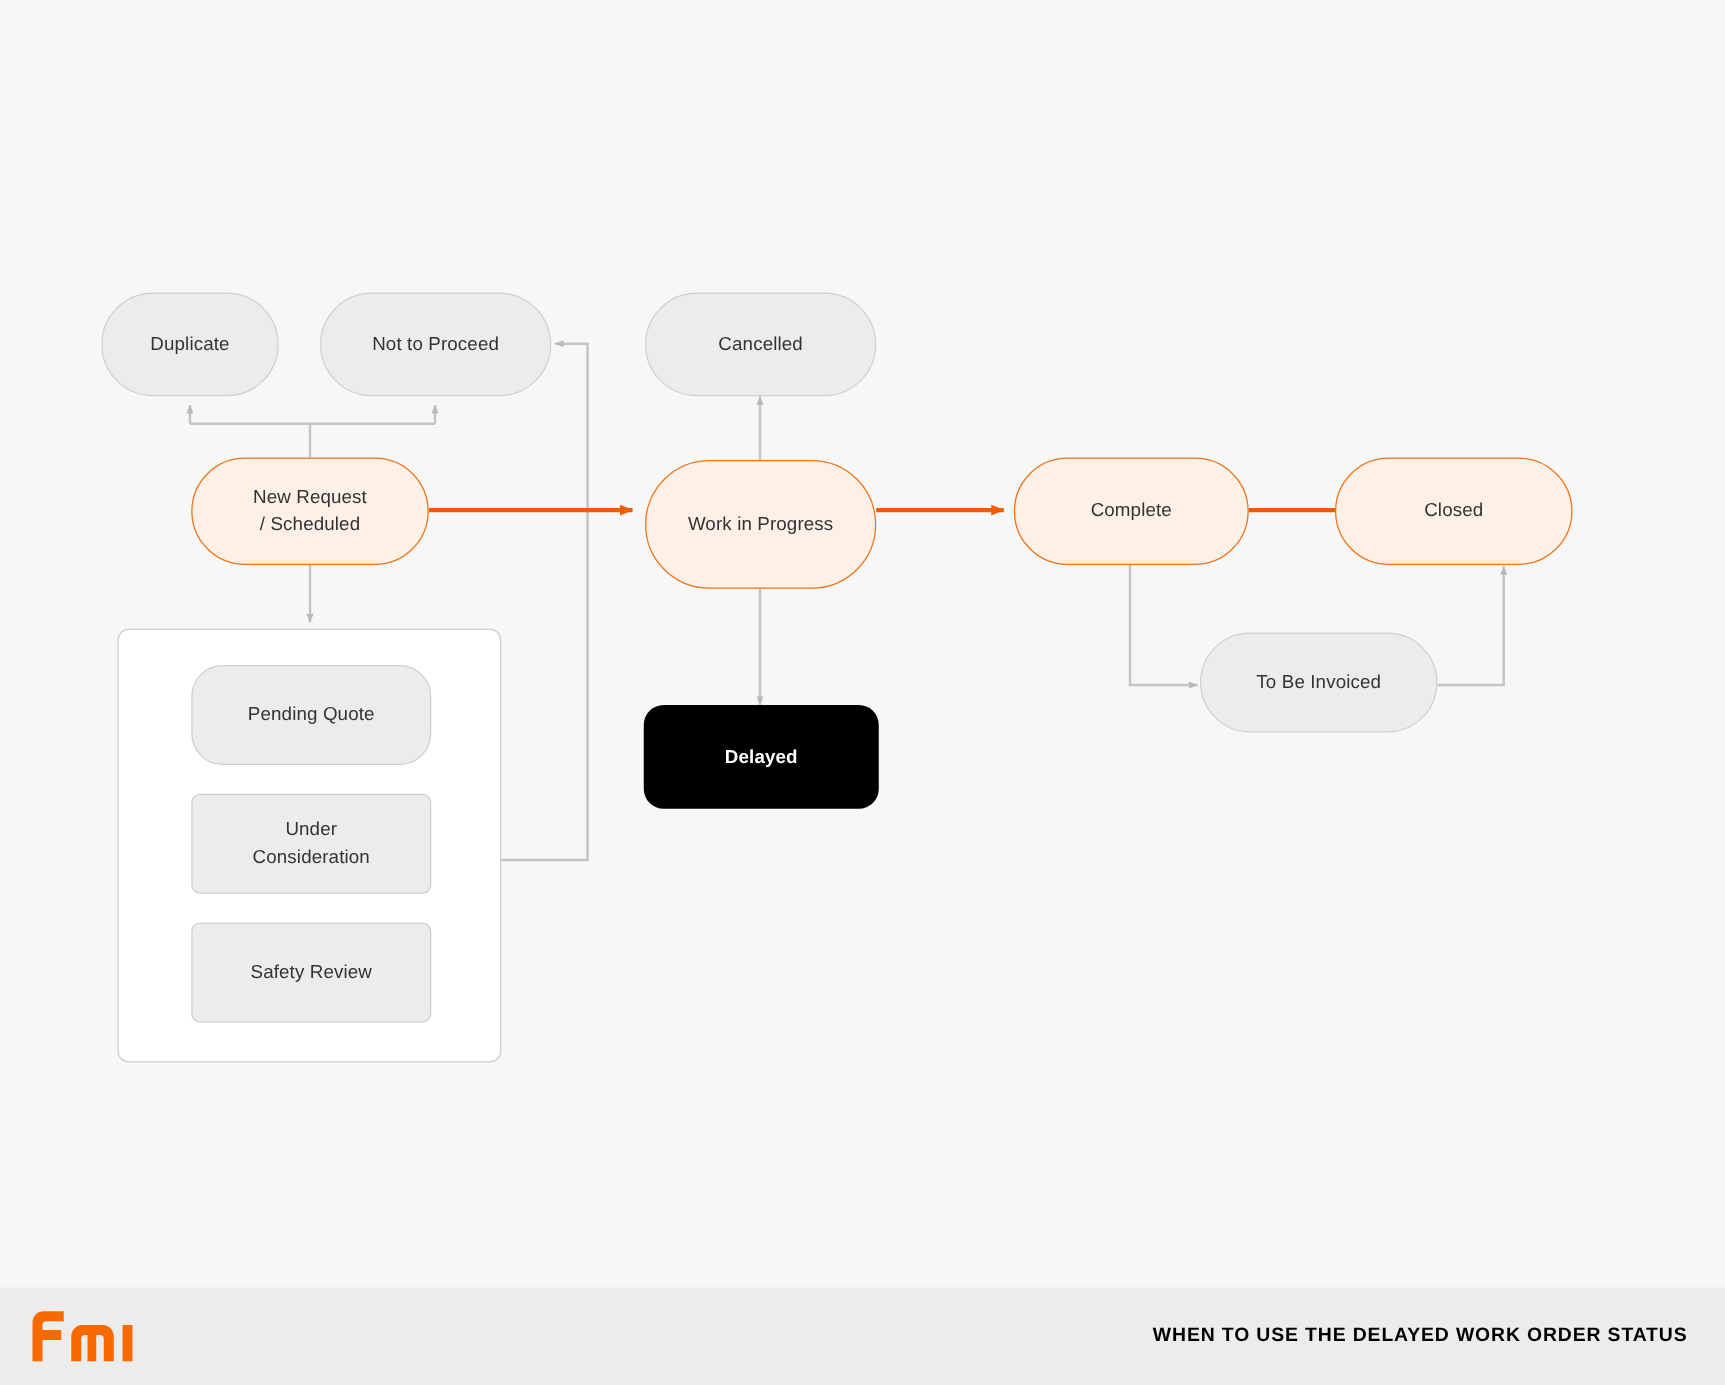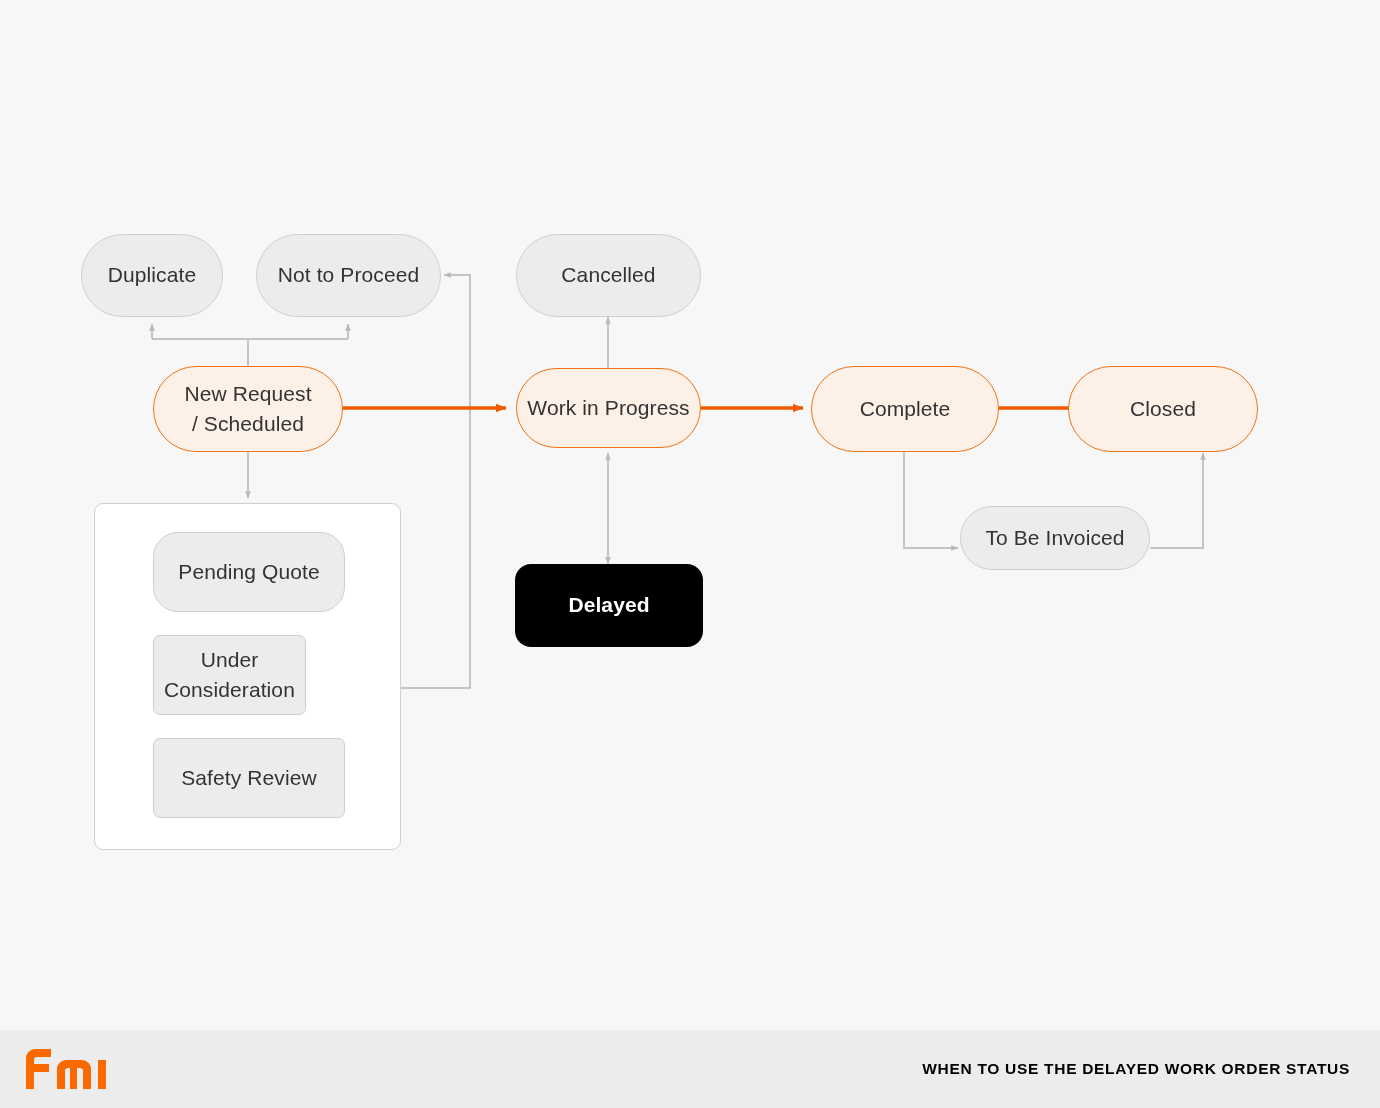--- a/index.html
+++ b/index.html
@@ -35,21 +35,21 @@
   }
 
   
   .node {
     position: absolute;
     box-sizing: border-box;
     display: flex;
     align-items: center;
     justify-content: center;
     text-align: center;
-    font-size: 21px;
+    font-size: 15px;
     line-height: 1.45;
     color: #333336;
     letter-spacing: 0.1px;
     white-space: pre-line;
   }
   .node.pill {
     border-radius: 999px;
   }
   .node.gray {
     background: #ececec;
@@ -160,33 +160,33 @@
 
     <div class="node pill gray" style="left:81px; top:234px; width:142px; height:83px;">Duplicate</div>
 
     <div class="node pill gray" style="left:256px; top:234px; width:185px; height:83px;">Not to Proceed</div>
 
     <div class="node pill gray" style="left:516px; top:234px; width:185px; height:83px;">Cancelled</div>
 
     <div class="node pill orange" style="left:153px; top:366px; width:190px; height:86px;">New Request
 / Scheduled</div>
 
-    <div class="node pill orange" style="left:516px; top:368px; width:185px; height:80px;">Work in Progress</div>
+    <div class="node pill orange" style="left:516px; top:368px; width:185px; height:103px;">Work in Progress</div>
 
     <div class="node pill orange" style="left:811px; top:366px; width:188px; height:86px;">Complete</div>
 
     <div class="node pill orange" style="left:1068px; top:366px; width:190px; height:86px;">Closed</div>
 
-    <div class="node pill gray" style="left:960px; top:506px; width:190px; height:64px;">To Be Invoiced</div>
+    <div class="node pill gray" style="left:960px; top:506px; width:190px; height:80px;">To Be Invoiced</div>
 
     <div class="node solid" style="left:515px; top:564px; width:188px; height:83px;">Delayed</div>
 
     <div class="node rect gray" style="left:153px; top:532px; width:192px; height:80px;border-radius:25px;">Pending Quote</div>
 
-    <div class="node rect gray" style="left:153px; top:635px; width:153px; height:80px;">Under
+    <div class="node rect gray" style="left:153px; top:635px; width:192px; height:80px;">Under
 Consideration</div>
 
     <div class="node rect gray" style="left:153px; top:738px; width:192px; height:80px;">Safety Review</div>
 
   </div>
 
   <div id="footer">
     <svg id="logo" width="96" height="44" viewBox="0 0 96 44" aria-hidden="true">
       <g fill="#f96900">
 

